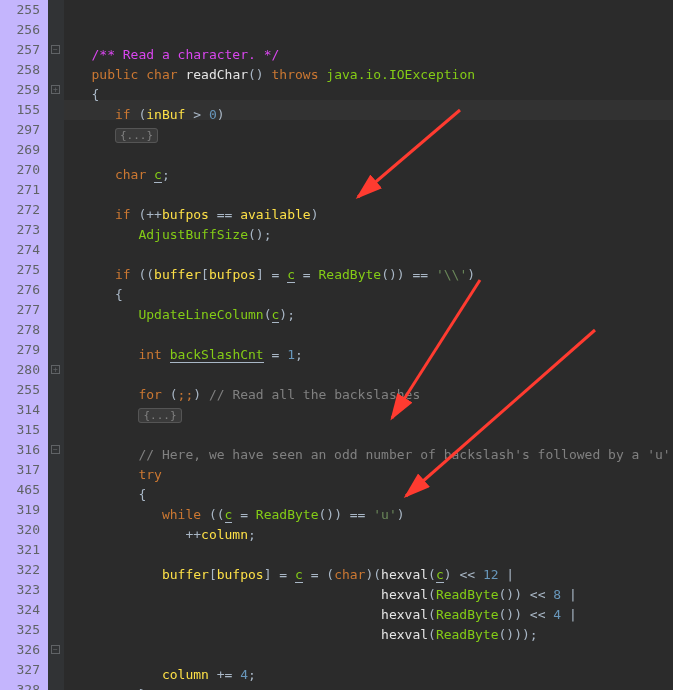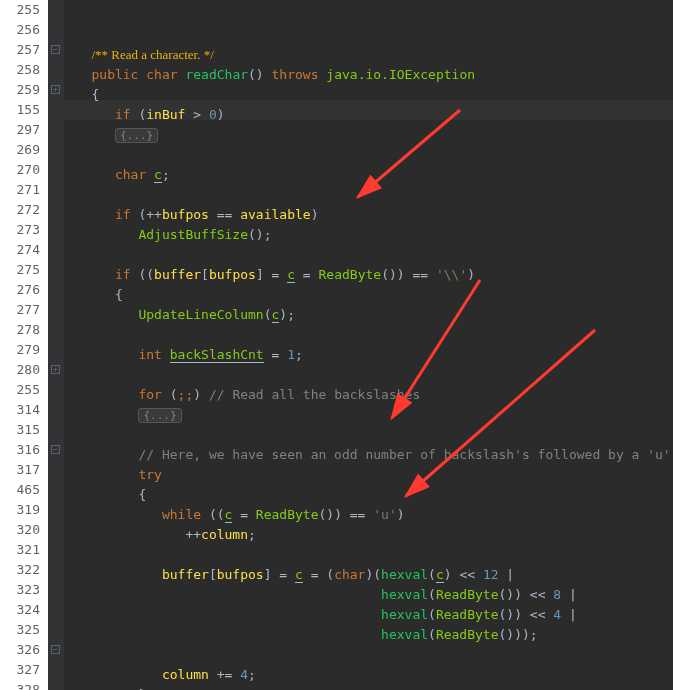--- a/index.html
+++ b/index.html
@@ -10,21 +10,21 @@
   width: 673px;
   height: 690px;
   overflow: hidden;
   position: relative;
 }
 .editor {
   display: flex;
   height: 100%;
 }
 .gutter {
-  background: #ffffff;
+  background: #c4b5fd;
   color: #606366;
   text-align: right;
   padding: 0 8px 0 14px;
   user-select: none;
   width: 48px;
   flex-shrink: 0;
 }
 .fold-col {
   width: 16px;
   background: #313335;
@@ -56,23 +56,23 @@
 }
 .hl-line {
   position: absolute;
   left: 0;
   right: 0;
   height: 20px;
   background: #323232;
   z-index: 0;
 }
 .gutter .line, .code .line { position: relative; z-index: 1; }
-.c-doccomment { color: #eab308; font-family: Liberation Serif, serif; }
+.c-doccomment { color: #d946ef; }
 .c-keyword { color: #cc7832; }
-.c-method { color: #22c55e; }
+.c-method { color: #e5e5e5; }
 .c-string { color: #6a8759; }
 .c-number { color: #6897bb; }
 .c-field { color: #fde047; }
 .c-ident { color: #84cc16; }
 .c-under { border-bottom: 1px solid #a9b7c6; }
 .c-slcomment { color: #808080; }
 .folded {
   background: #3a3a3a;
   border: 1px solid #555;
   border-radius: 3px;

